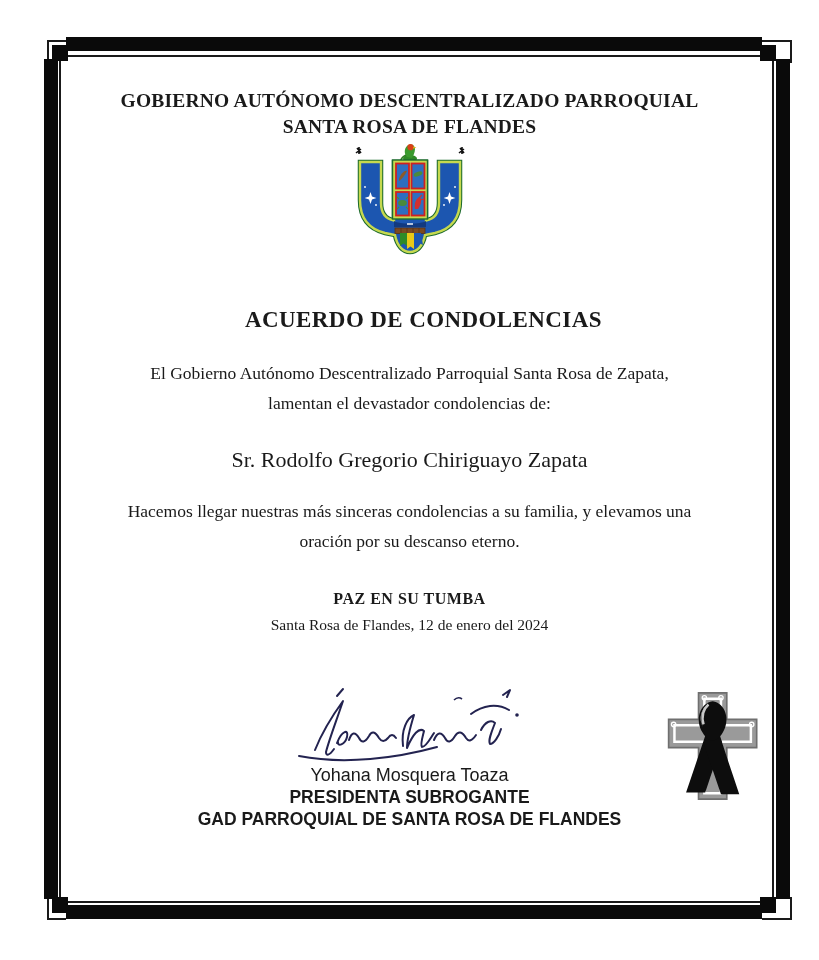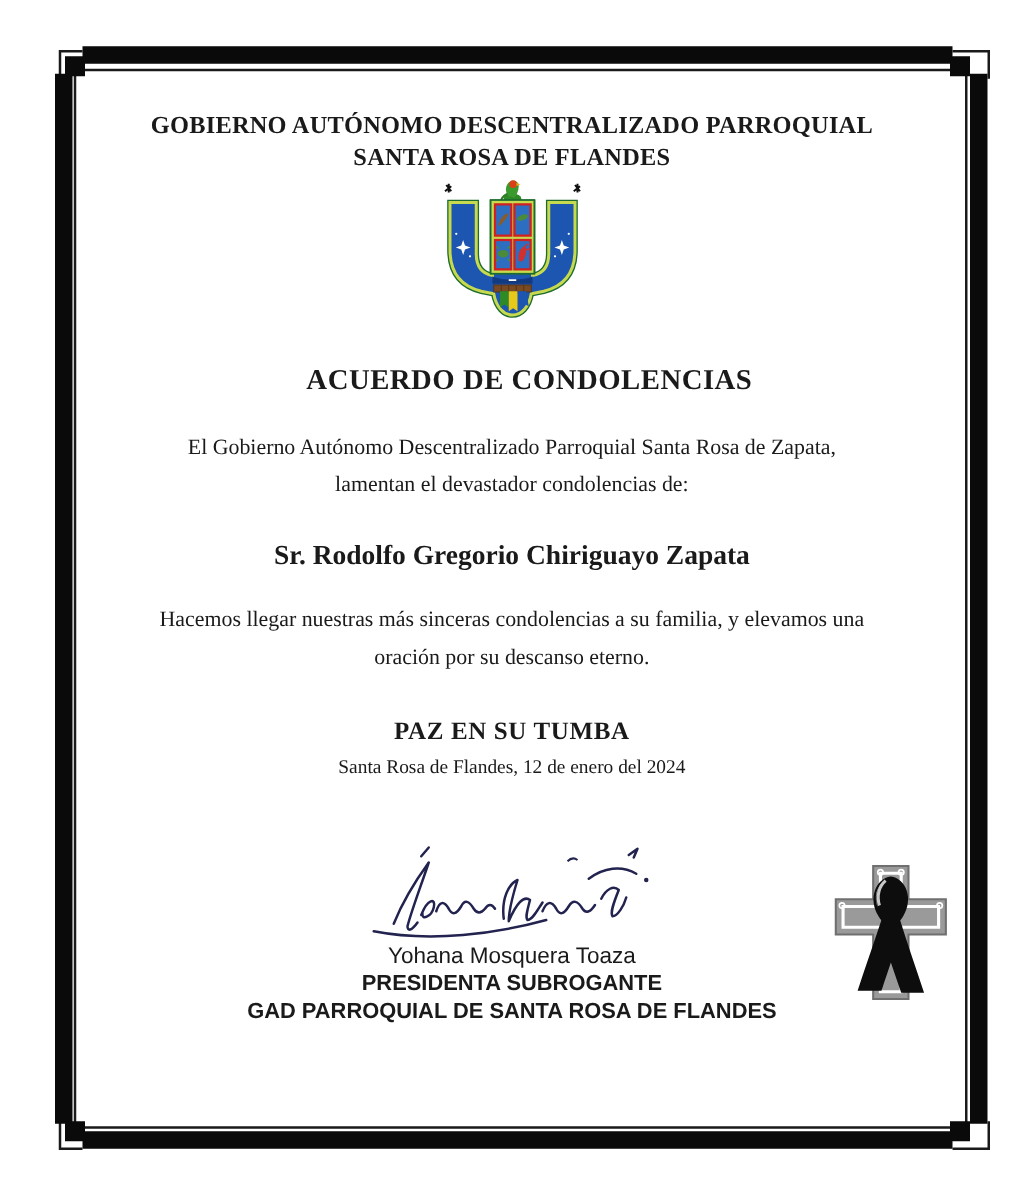--- a/index.html
+++ b/index.html
@@ -18,41 +18,41 @@
   }
   .header{
     margin-top:88px;
     font-weight:bold;
     font-size:19.5px;
     line-height:1.32;
     letter-spacing:.2px;
   }
   .crest{display:block;margin:4px auto 0 auto;}
   .doc-title{
-    margin:32px 0 0 0;
+    margin:48px 0 0 0;
     font-size:23px;
     font-weight:bold;
     letter-spacing:.4px;
     padding-left:28px;
   }
   .intro,.condolence{
     margin:26px auto 0 auto;
     max-width:680px;
     font-size:17.5px;
     line-height:1.7;
   }
   .deceased{
     margin:28px 0 0 0;
     font-size:22px;
-    font-weight:bold;
+    font-weight:normal;
   }
   .condolence{margin-top:24px;}
   .farewell{
     margin:34px 0 0 0;
-    font-size:20px;
+    font-size:16px;
     font-weight:bold;
     letter-spacing:.5px;
   }
   .dateline{
     margin-top:8px;
     font-size:15.5px;
   }
   .signature-svg{display:block;margin:52px auto 0 auto;}
   .signer{
     margin-top:-4px;

